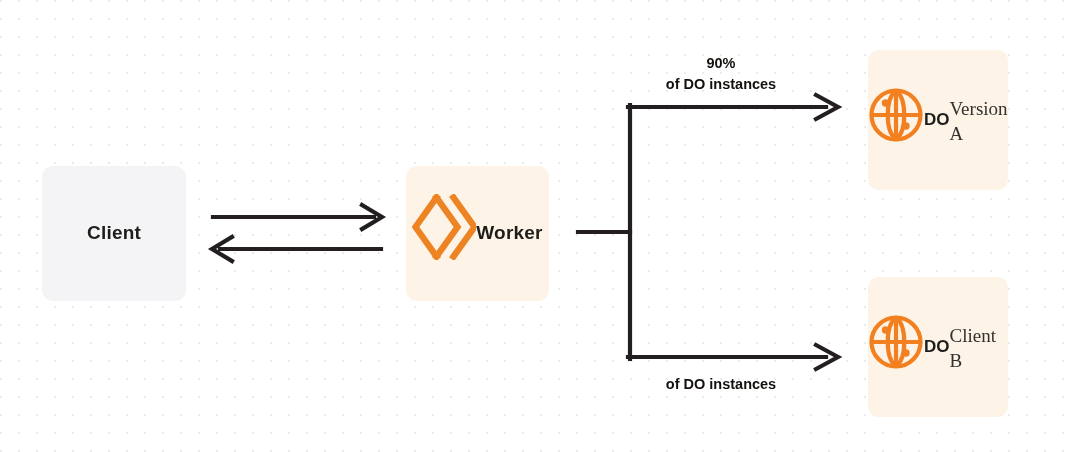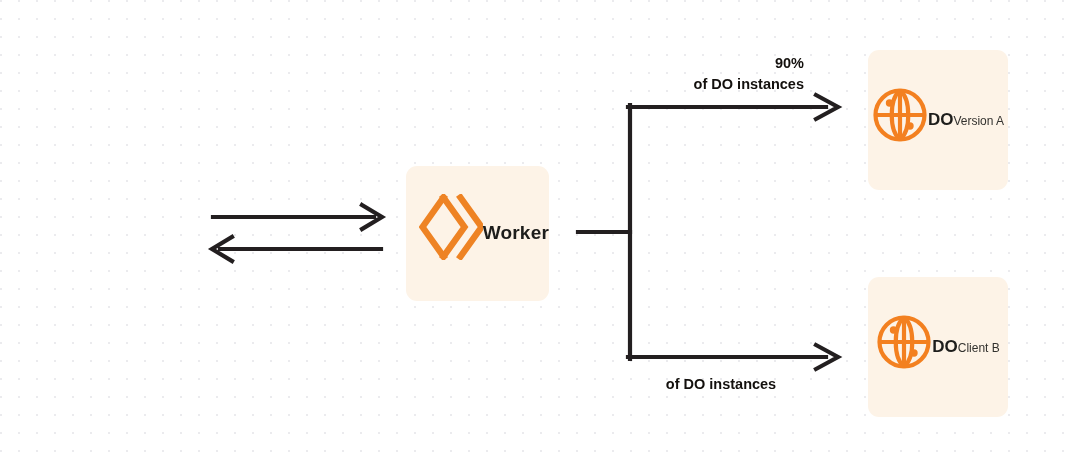--- a/index.html
+++ b/index.html
@@ -51,25 +51,26 @@
   }
 
   .node-title-small {
     font-size: 17px;
     font-weight: bold;
     color: #1d1d1b;
     line-height: 1.15;
   }
 
   .node-subtitle {
-    font-size: 12px;
+    font-size: 19px;
     font-weight: normal;
     color: #33322f;
     line-height: 1.3;
     margin-top: 3px;
+    font-family: Liberation Serif, serif;
   }
 
   .node-icon {
     display: block;
     line-height: 0;
   }
 
   .icon-worker {
     margin-bottom: 14px;
   }
@@ -103,22 +104,25 @@
 
   .edge-label .sub {
     display: block;
   }
 </style>
 </head>
 <body>
 
 <div id="diagram-canvas">
 
-
-  <div class="node node-cream" style="left:406px; top:166px; width:143px; height:135px;justify-content:flex-end;">
+  <div class="node node-client" style="left:42px; top:166px; width:144px; height:135px;">
+    <span class="node-title">Client</span>
+  </div>
+
+  <div class="node node-cream" style="left:406px; top:166px; width:143px; height:135px;">
     <span class="node-icon icon-worker">
       <svg width="64" height="66" viewBox="0 0 64 66" xmlns="http://www.w3.org/2000/svg">
 
         <path d="M24.5 3.5 L3.5 33 L24.5 62.5" fill="none" stroke="#ee8324" stroke-width="6.4" stroke-linecap="square" stroke-linejoin="miter"></path>
         <path d="M24.5 3.5 L45.5 33 L24.5 62.5" fill="none" stroke="#ee8324" stroke-width="6.4" stroke-linecap="square" stroke-linejoin="miter"></path>
 
         <path d="M41.5 3.5 L62.5 33 L41.5 62.5" fill="none" stroke="#ee8324" stroke-width="6.4" stroke-linecap="square" stroke-linejoin="miter"></path>
       </svg>
     </span>
     <span class="node-title">Worker</span>
@@ -181,21 +185,21 @@
       <line x1="628" y1="107" x2="826" y2="107" stroke="#231f20" stroke-width="4.2" stroke-linecap="square"></line>
       <polyline points="816,95 838,107 816,119" fill="none" stroke="#231f20" stroke-width="4.2" stroke-linecap="square" stroke-linejoin="miter"></polyline>
     </g>
 
     <g>
       <line x1="628" y1="357" x2="826" y2="357" stroke="#231f20" stroke-width="4.2" stroke-linecap="square"></line>
       <polyline points="816,345 838,357 816,369" fill="none" stroke="#231f20" stroke-width="4.2" stroke-linecap="square" stroke-linejoin="miter"></polyline>
     </g>
   </svg>
 
-  <div class="edge-label" style="left:638px; top:53px; width:166px;text-align:right;">
+  <div class="edge-label" style="left:638px; top:53px; width:166px;">
     <span class="pct">90%</span>
     <span class="sub">of DO instances</span>
   </div>
 
   <div class="edge-label" style="left:638px; top:374px; width:166px;">
     <span class="sub">of DO instances</span>
   </div>
 
 </div>
 

